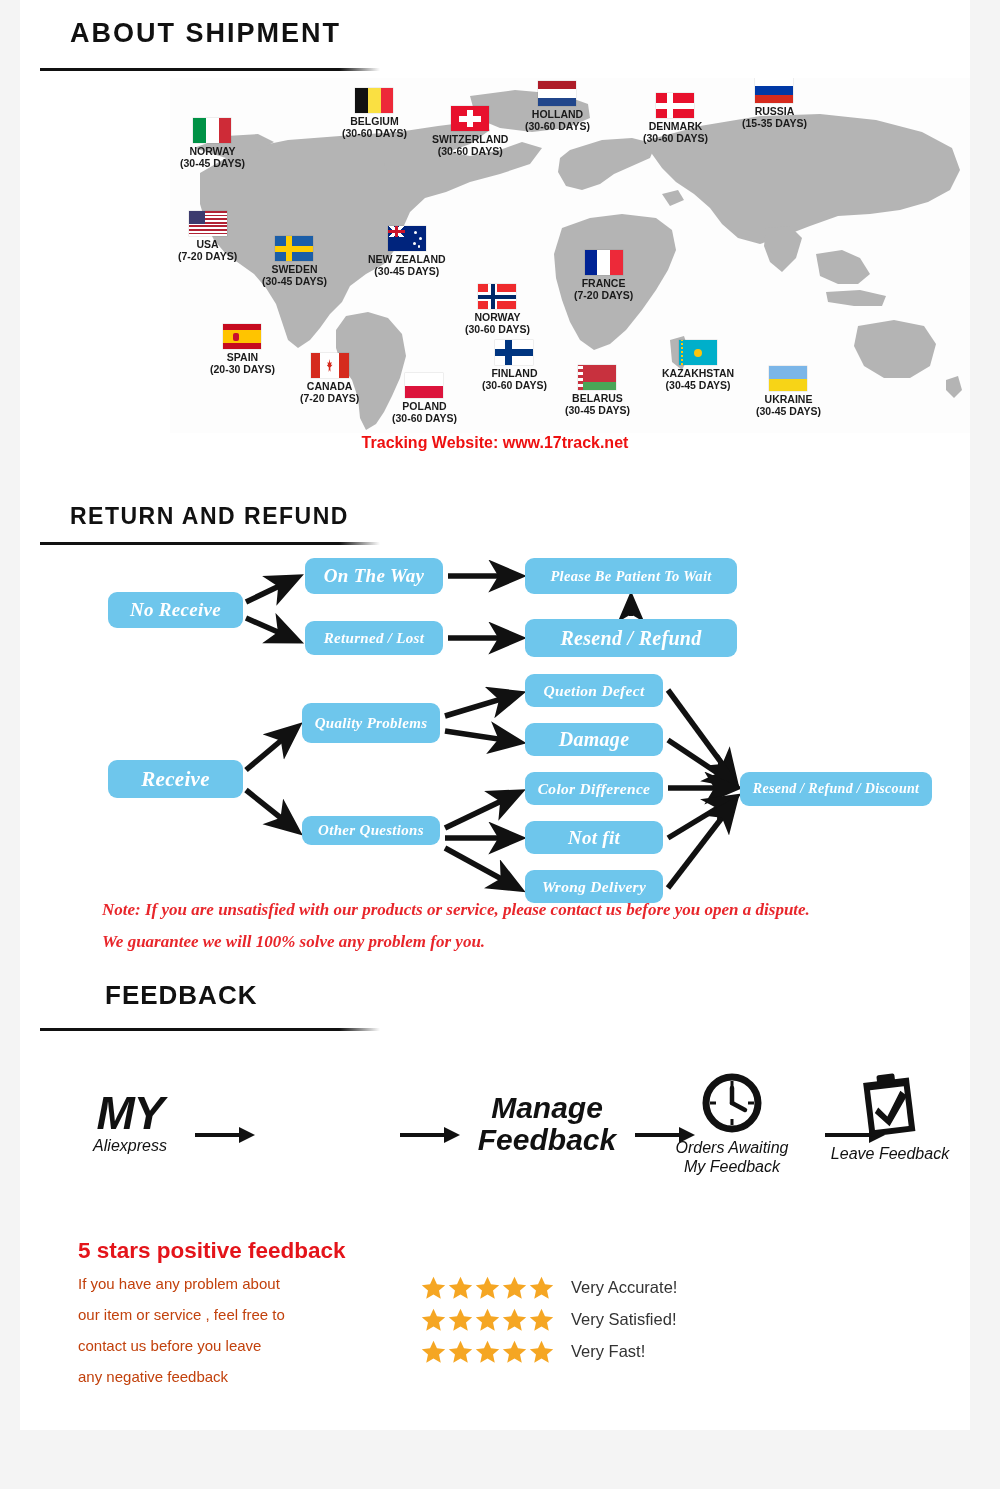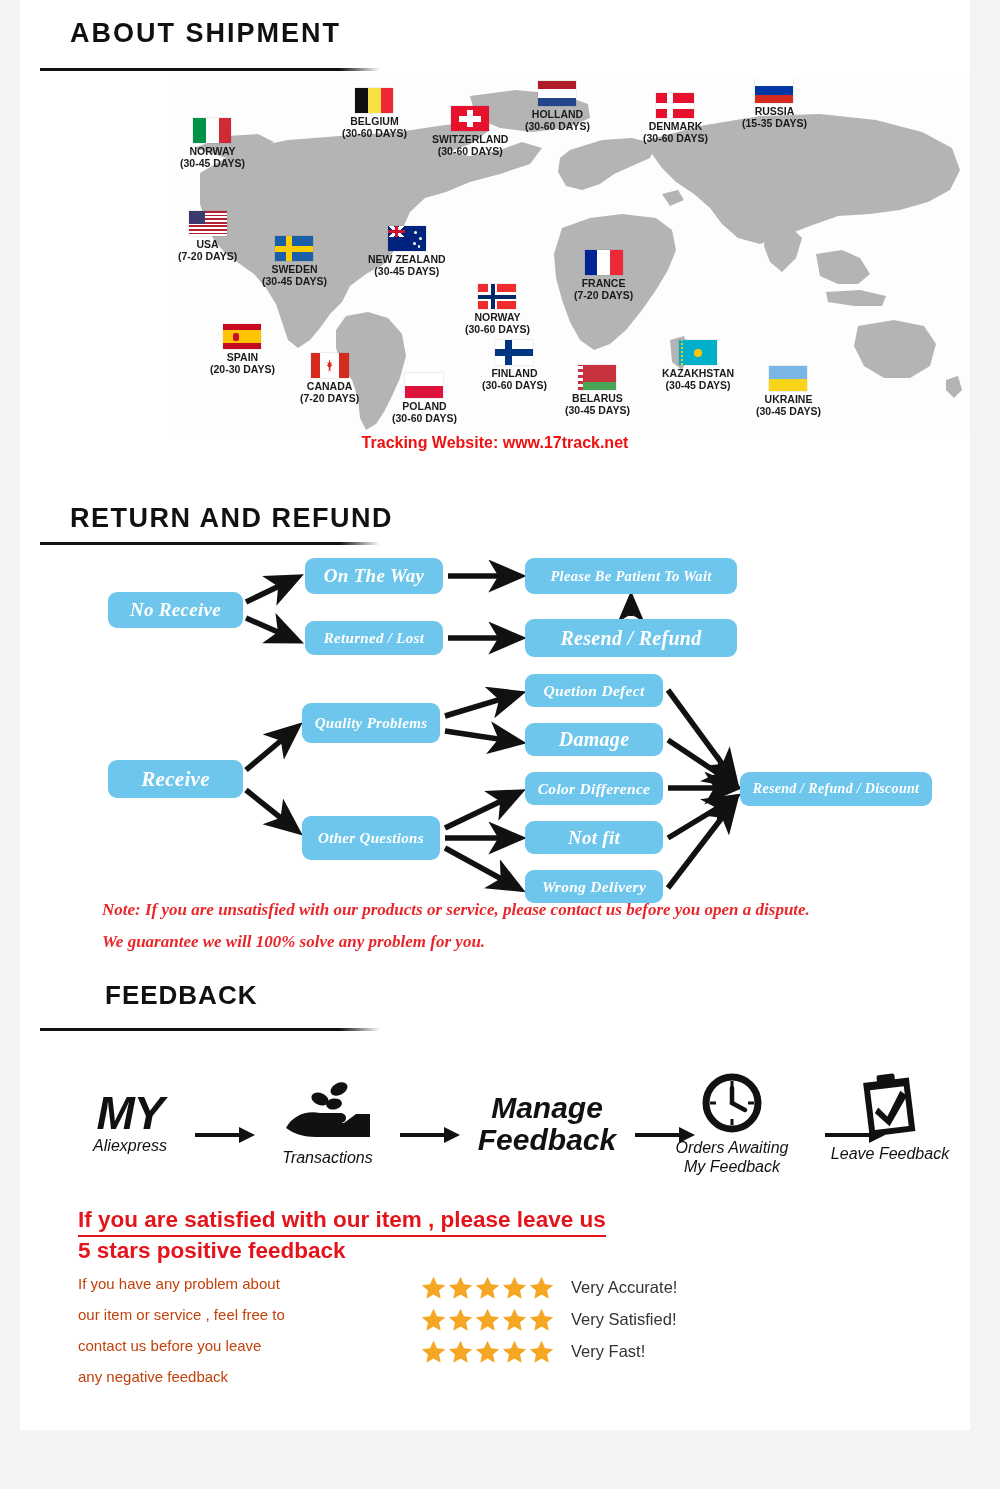--- a/index.html
+++ b/index.html
@@ -6,21 +6,21 @@
   body{font-family:"Liberation Sans",sans-serif;}
   .page{position:relative;width:1000px;height:1489px;background:#f4f4f4;overflow:hidden;}
   .panel{position:absolute;left:20px;top:0;width:950px;height:1430px;background:#ffffff;}
 
   
   .sec-head{position:absolute;font-weight:bold;color:#111;letter-spacing:1px;}
   .rule{position:absolute;height:3px;background:linear-gradient(to right,#111 0%,#111 88%,rgba(0,0,0,0) 100%);}
 
   #h-shipment{left:50px;top:18px;font-size:27px;letter-spacing:2px;}
   #r-shipment{left:20px;top:68px;width:340px;}
-  #h-return{left:50px;top:503px;font-size:27px;letter-spacing:1.5px;}
+  #h-return{left:50px;top:503px;font-size:23px;letter-spacing:1.5px;}
   #r-return{left:20px;top:542px;width:340px;}
   #h-feedback{left:85px;top:980px;font-size:26px;letter-spacing:1px;}
   #r-feedback{left:20px;top:1028px;width:340px;}
 
   
   .mapwrap{position:absolute;left:150px;top:78px;width:800px;height:355px;background:#fdfdfd;overflow:hidden;}
   .mapsvg{position:absolute;left:0;top:0;width:800px;height:355px;}
   .pin{position:absolute;text-align:center;}
   .flag{display:block;margin:0 auto;box-shadow:0 0 0 .5px rgba(0,0,0,.12);}
   .cname{font-size:10.5px;font-weight:bold;color:#1a1a1a;line-height:12px;white-space:nowrap;margin-top:2px;}
@@ -341,21 +341,21 @@
         </g>
       </svg>
       <div id="flow-nodes">
           <div class="node" style="left: 68px; top: 44px; width: 135px; height: 36px; font-size: 19px; background: rgb(110, 198, 236);">No Receive</div>
           <div class="node" style="left: 265px; top: 10px; width: 138px; height: 36px; font-size: 19px; background: rgb(110, 198, 236);">On The Way</div>
           <div class="node" style="left: 265px; top: 73px; width: 138px; height: 34px; font-size: 15px; background: rgb(110, 198, 236);">Returned / Lost</div>
           <div class="node" style="left: 485px; top: 10px; width: 212px; height: 36px; font-size: 14.5px; background: rgb(110, 198, 236);">Please Be Patient To Wait</div>
           <div class="node" style="left: 485px; top: 71px; width: 212px; height: 38px; font-size: 20px; background: rgb(110, 198, 236);">Resend / Refund</div>
           <div class="node" style="left: 68px; top: 212px; width: 135px; height: 38px; font-size: 21px; background: rgb(110, 198, 236);">Receive</div>
           <div class="node" style="left: 262px; top: 155px; width: 138px; height: 40px; font-size: 15px; background: rgb(110, 198, 236);">Quality Problems</div>
-          <div class="node" style="left: 262px; top: 268px; width: 138px; height: 44px; font-size: 15px; background: rgb(110, 198, 236);">Other Questions</div>
+          <div class="node" style="left: 262px; top: 268px; width: 138px; height: 29px; font-size: 15px; background: rgb(110, 198, 236);">Other Questions</div>
           <div class="node" style="left: 485px; top: 126px; width: 138px; height: 33px; font-size: 15.5px; background: rgb(110, 198, 236);">Quetion Defect</div>
           <div class="node" style="left: 485px; top: 175px; width: 138px; height: 33px; font-size: 20px; background: rgb(110, 198, 236);">Damage</div>
           <div class="node" style="left: 485px; top: 224px; width: 138px; height: 33px; font-size: 15.5px; background: rgb(110, 198, 236);">Color Difference</div>
           <div class="node" style="left: 485px; top: 273px; width: 138px; height: 33px; font-size: 19px; background: rgb(110, 198, 236);">Not fit</div>
           <div class="node" style="left: 485px; top: 322px; width: 138px; height: 33px; font-size: 15.5px; background: rgb(110, 198, 236);">Wrong Delivery</div>
           <div class="node" style="left: 700px; top: 224px; width: 192px; height: 34px; font-size: 14px; background: rgb(110, 198, 236);">Resend / Refund / Discount</div>
         </div>
     </div>
 
     <div class="note" id="note1">Note: If you are unsatisfied with our products or service, please contact us before you open a dispute.</div>
@@ -367,30 +367,20 @@
     <div class="fbstrip">
 
       <div class="fbitem" style="left:0px;top:28px;width:120px;">
         <div class="myword">MY</div>
         <div class="fblabel">Aliexpress</div>
       </div>
       <svg class="fbarrow" style="left:125px;top:62px;" width="62" height="22" viewBox="0 0 62 22">
         <path d="M0,9 L44,9 L44,3 L60,11 L44,19 L44,13 L0,13 Z" fill="#111"></path>
       </svg>
 
-      <div class="fbitem" style="left:185px;top:18px;width:145px;">
-        <svg width="92" height="62" viewBox="0 0 92 62" style="display:block;margin:0 auto 6px;">
-          <ellipse cx="57" cy="9" rx="9" ry="6" transform="rotate(-28 57 9)" fill="#111"></ellipse>
-          <ellipse cx="38" cy="19" rx="9" ry="6" transform="rotate(22 38 19)" fill="#111"></ellipse>
-          <ellipse cx="52" cy="24" rx="8" ry="5.5" transform="rotate(-8 52 24)" fill="#111"></ellipse>
-          <path d="M4,48 C10,36 24,30 38,33 L58,33 C66,33 66,43 58,43 L44,43
-                   L62,43 L74,34 L88,34 L88,57 L60,57 L34,57 C22,57 12,54 4,48 Z" fill="#111"></path>
-        </svg>
-        <div class="fblabel">Transactions</div>
-      </div>
       <svg class="fbarrow" style="left:330px;top:62px;" width="62" height="22" viewBox="0 0 62 22">
         <path d="M0,9 L44,9 L44,3 L60,11 L44,19 L44,13 L0,13 Z" fill="#111"></path>
       </svg>
 
       <div class="fbitem" style="left:392px;top:30px;width:170px;">
         <div class="fbbig">Manage</div>
         <div class="fbbig">Feedback</div>
       </div>
       <svg class="fbarrow" style="left:565px;top:62px;" width="62" height="22" viewBox="0 0 62 22">
         <path d="M0,9 L44,9 L44,3 L60,11 L44,19 L44,13 L0,13 Z" fill="#111"></path>
@@ -421,21 +411,20 @@
             <rect x="8" y="8" width="46" height="54" fill="#111"></rect>
             <rect x="14" y="16" width="34" height="40" fill="#fff"></rect>
             <rect x="22" y="2" width="18" height="10" rx="2" fill="#111"></rect>
             <path d="M20,34 L28,44 L44,20 L50,26 L29,54 L16,39 Z" fill="#111"></path>
           </g>
         </svg>
         <div class="fblabel">Leave Feedback</div>
       </div>
     </div>
 
-    <div class="redbig" id="red1">If you are satisfied with our item , please leave us</div>
     <div class="redbig" id="red2">5 stars positive feedback</div>
 
     <div class="blackpara" id="black-para">
         <div>If you have any problem about</div>
         <div>our item or service , feel free to</div>
         <div>contact us before you  leave</div>
         <div>any negative feedback</div>
       </div>
 
     <div class="stars" id="star-rows">

